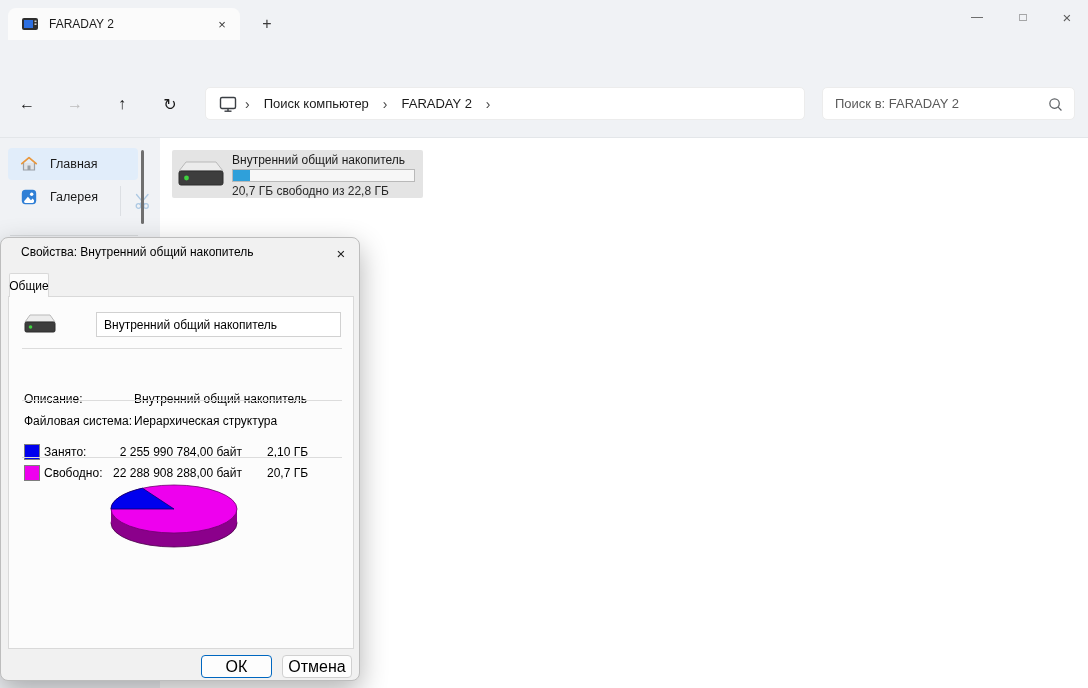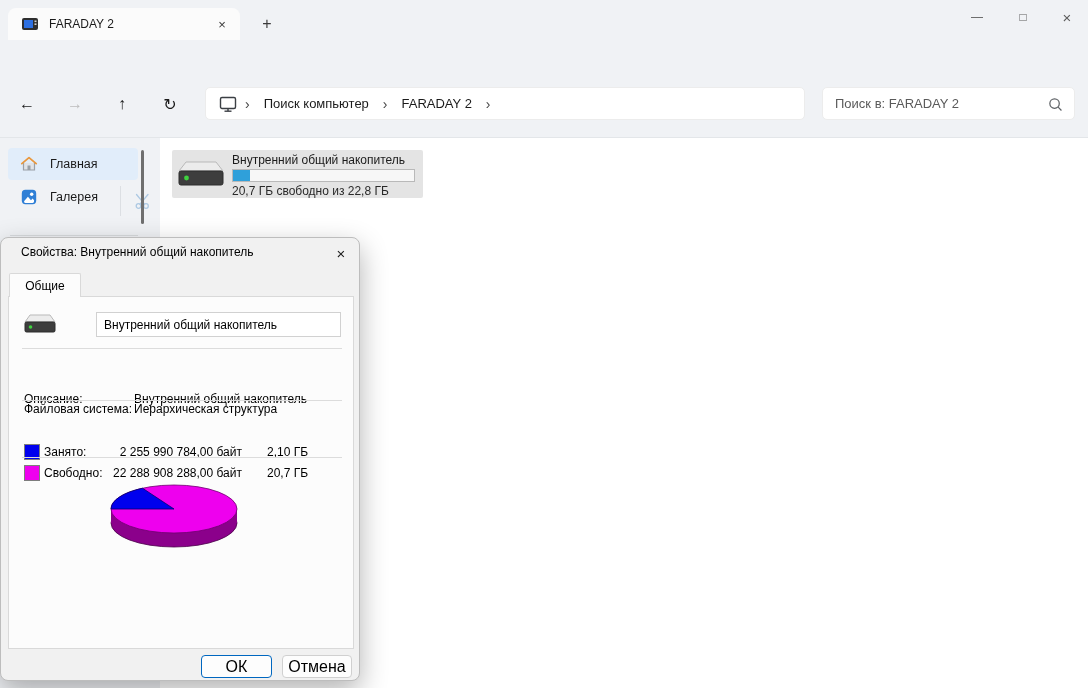--- a/index.html
+++ b/index.html
@@ -66,21 +66,21 @@
                border:1px solid #b9b9b9; }
   .drive-fill { height:100%; }
   .drive-cap { position:absolute; left:60px; top:34px; font-size:12px; color:#2a2a2a; white-space:nowrap; }
 
   
   .dialog { position:absolute; left:0; top:237px; width:360px; height:444px; background:#f1f1f1;
             border:1px solid #bdbdbd; border-radius:8px; box-shadow:0 10px 28px rgba(0,0,0,.30); z-index:10; }
   .dlg-title { position:absolute; left:20px; top:7px; font-size:12px; color:#000; }
   .dlg-close { position:absolute; left:326px; top:3px; width:28px; height:24px; display:flex;
                align-items:center; justify-content:center; font-size:15px; color:#1b1b1b; }
-  .dlg-tab { position:absolute; left:8px; top:35px; width:72px; height:24px; background:#fcfcfc;
+  .dlg-tab { position:absolute; left:8px; top:35px; width:40px; height:24px; background:#fcfcfc;
              border:1px solid #d9d9d9; border-bottom:none; z-index:2; display:flex; align-items:center;
              justify-content:center; font-size:12px; color:#000; border-radius:2px 2px 0 0; }
   .dlg-page { position:absolute; left:7px; top:58px; width:346px; height:353px; background:#fcfcfc;
               border:1px solid #d9d9d9; }
   .pg-hr { position:absolute; left:13px; width:320px; height:1px; background:#dcdcdc; }
   .pg-row { position:absolute; left:0; width:346px; height:20px; font-size:12px; color:#000000; line-height:20px;margin-top:35px; }
   .pg-label { position:absolute; left:15px; white-space:nowrap; }
   .pg-label2 { position:absolute; left:35px; white-space:nowrap; }
   .pg-value { position:absolute; left:125px; white-space:nowrap; }
   .pg-bytes { position:absolute; left:95px; width:138px; text-align:right; white-space:nowrap; }
@@ -285,21 +285,21 @@
         <circle cx="6.5" cy="14" r="1.8" fill="#3fd23f"></circle>
       </svg>
       <input class="name-input" type="text" value="Внутренний общий накопитель" style="">
 
       <div class="pg-hr" style="top:51px;"></div>
 
       <div class="pg-row" style="top:57px;">
         <span class="pg-label">Описание:</span>
         <span class="pg-value">Внутренний общий накопитель</span>
       </div>
-      <div class="pg-row" style="top:67px;">
+      <div class="pg-row" style="top:79px;">
         <span class="pg-label">Файловая система:</span>
         <span class="pg-value">Иерархическая структура</span>
       </div>
 
       <div class="pg-hr" style="top:103px;"></div>
 
       <div class="pg-row" style="top:110px;">
         <span class="legend-sq" style="background: rgb(0, 0, 238);"></span>
         <span class="pg-label2">Занято:</span>
         <span class="pg-bytes">2 255 990 784,00 байт</span>

